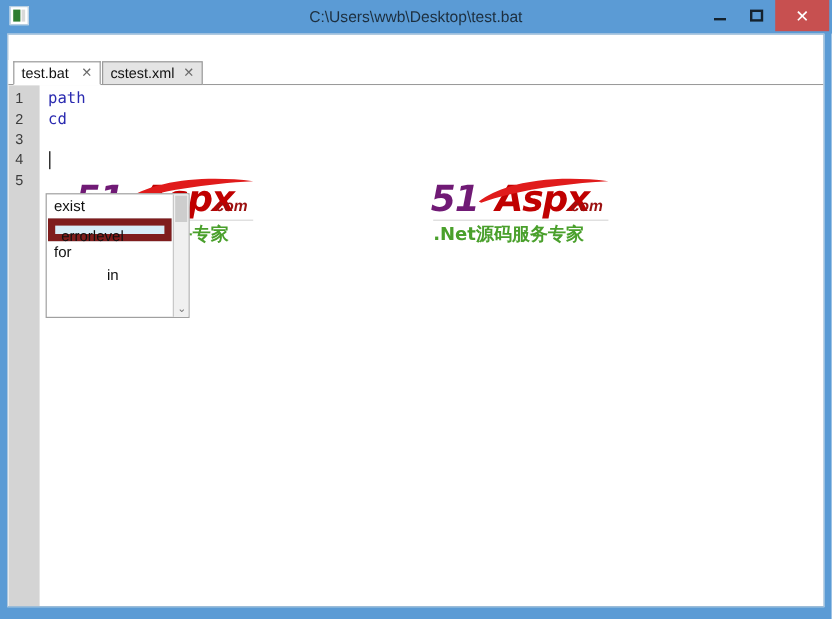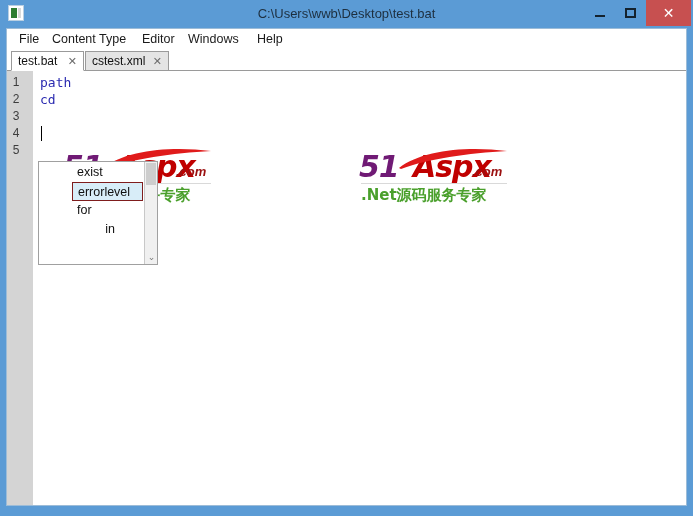--- a/index.html
+++ b/index.html
@@ -290,38 +290,37 @@
     position: absolute;
     background: #ffffff;
     border: 1px solid #a0a0a0;
     box-sizing: border-box;
   }
   .ac-list {
     position: absolute;
     left: 0; top: 0;
     right: 13px; bottom: 0;
     overflow: hidden;
-    margin-left: 32px;
   }
   .ac-item {
     position: absolute;
     left: 1px;
     right: 1px;
     height: 19px;
     line-height: 19px;
     font-size: 12.5px;
     color: #101010;
     padding-left: 5px;
     box-sizing: border-box;
     white-space: nowrap;
     cursor: default;
   }
   .ac-item.selected {
     background: #d8edf8;
-    border: 1px solid #7f1d1d;
+    border: 6px solid #7f1d1d;
   }
   .ac-scroll {
     position: absolute;
     top: 0; right: 0;
     width: 13px;
     bottom: 0;
     background: #f0f0f0;
     border-left: 1px solid #c8c8c8;
     box-sizing: border-box;
   }
@@ -361,27 +360,20 @@
     <div class="winbtn max">
       <div class="max-sq"></div>
     </div>
     <div class="winbtn close">
       <div class="glyph">✕</div>
     </div>
   </div>
 
   <div class="client">
 
-    <div class="menubar">
-      <div class="menu-item" style="left:8px">File</div>
-      <div class="menu-item" style="left:41px">Content Type</div>
-      <div class="menu-item" style="left:131px">Editor</div>
-      <div class="menu-item" style="left:177px">Windows</div>
-      <div class="menu-item" style="left:246px">Help</div>
-    </div>
 
     <div class="tabbar">
       <div class="tab active" style="left:4px; width:73px;">
         <div class="tab-label">test.bat</div>
         <div class="tab-close" style="right:6px;">✕</div>
       </div>
       <div class="tab inactive" style="left:78px; width:84px;">
         <div class="tab-label">cstest.xml</div>
         <div class="tab-close" style="right:6px;">✕</div>
       </div>

